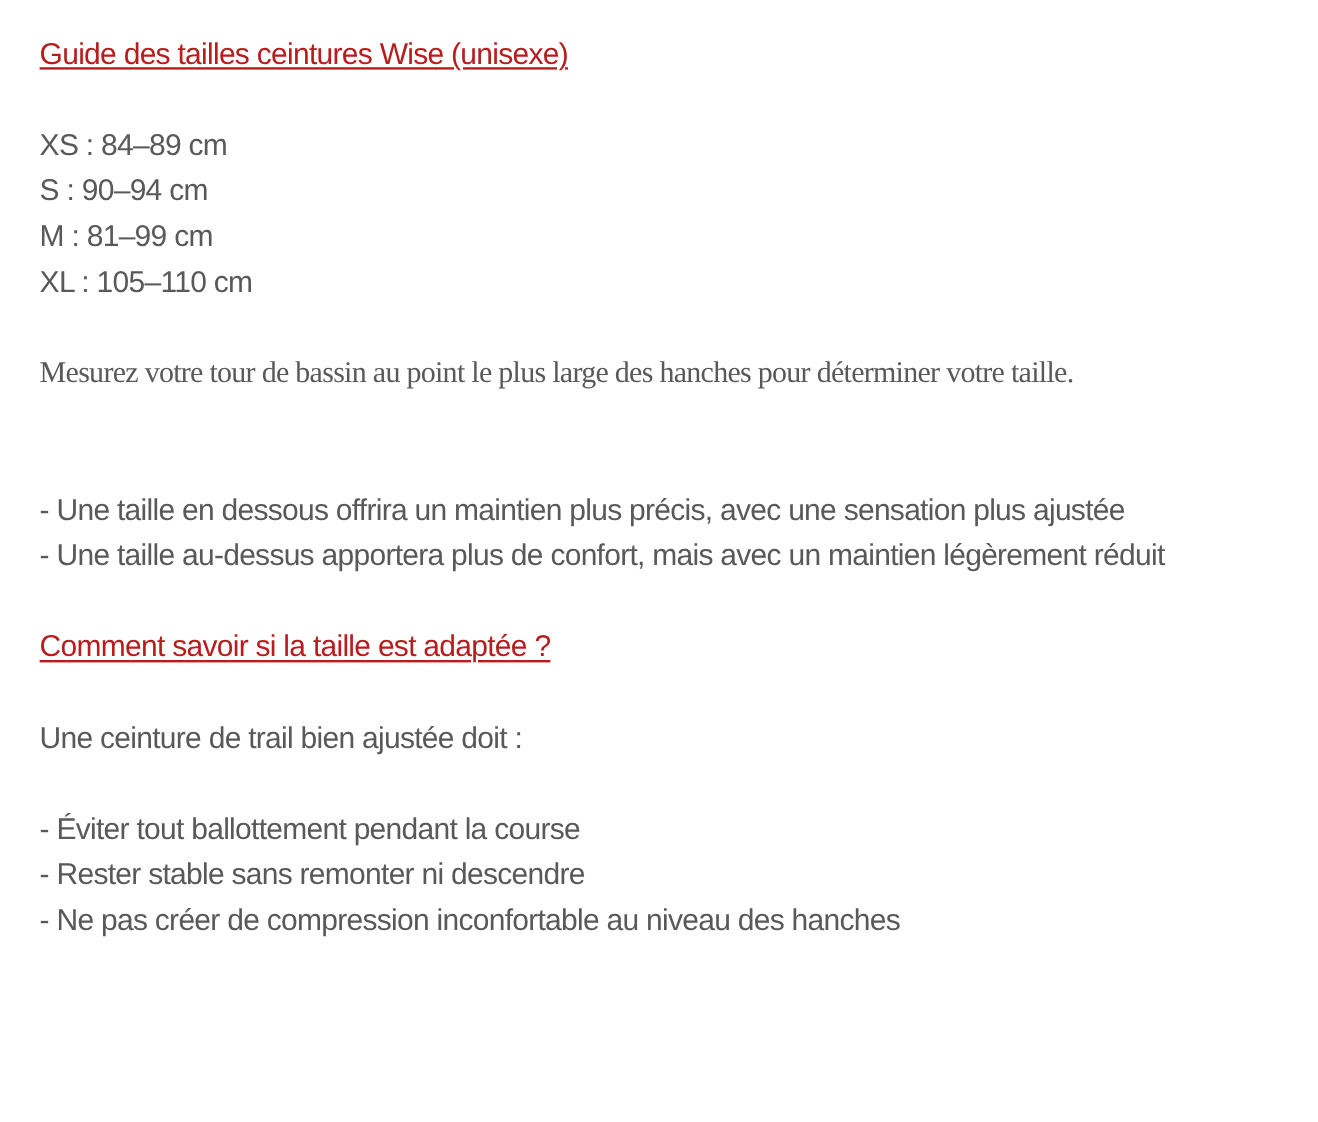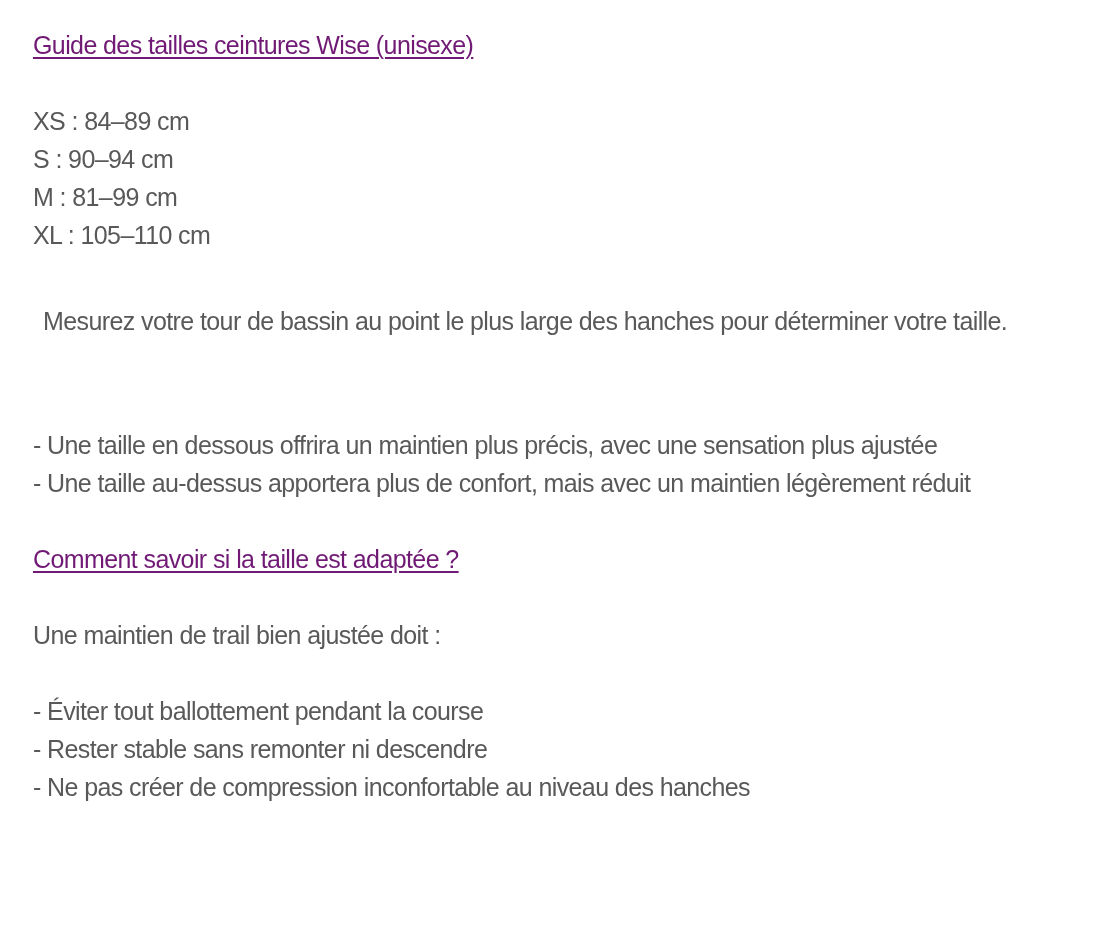--- a/index.html
+++ b/index.html
@@ -29,21 +29,21 @@
       min-height: 38px;
     }
     .wrap {
       white-space: normal;
     }
     .blank {
       display: block;
       height: 38px;
     }
     .heading-link {
-      color: #701a75;
+      color: #b91c1c;
       text-decoration: underline;
       text-underline-offset: 3px;
       text-decoration-thickness: 1.5px;
       cursor: pointer;
     }
     ul.plain {
       list-style: none;
       margin: 0;
       padding: 0;
     }
@@ -61,41 +61,41 @@
 
   <ul class="plain">
     <li class="line">XS : 84–89 cm</li>
     <li class="line">S : 90–94 cm</li>
     <li class="line">M : 81–99 cm</li>
     <li class="line">XL : 105–110 cm</li>
   </ul>
 
   <span class="blank"></span>
 
-  <p class="line wrap" style="margin:10px; width:1000px;">Mesurez votre tour de bassin au point le plus large des hanches pour déterminer votre taille.</p>
+  <p class="line wrap" style="margin:0; width:1000px;font-family:Liberation Serif, serif;">Mesurez votre tour de bassin au point le plus large des hanches pour déterminer votre taille.</p>
 
   <span class="blank"></span>
 
 
   <span class="blank"></span>
 
   <ul class="plain">
     <li class="line">- Une taille en dessous offrira un maintien plus précis, avec une sensation plus ajustée</li>
     <li class="line">- Une taille au-dessus apportera plus de confort, mais avec un maintien légèrement réduit</li>
   </ul>
 
   <span class="blank"></span>
 
   <span class="line">
     <a class="heading-link">Comment savoir si la taille est adaptée ?</a>
   </span>
 
   <span class="blank"></span>
 
-  <span class="line">Une maintien de trail bien ajustée doit :</span>
+  <span class="line">Une ceinture de trail bien ajustée doit :</span>
 
   <span class="blank"></span>
 
   <ul class="plain">
     <li class="line">- Éviter tout ballottement pendant la course</li>
     <li class="line">- Rester stable sans remonter ni descendre</li>
     <li class="line">- Ne pas créer de compression inconfortable au niveau des hanches</li>
   </ul>
 
 </div>

